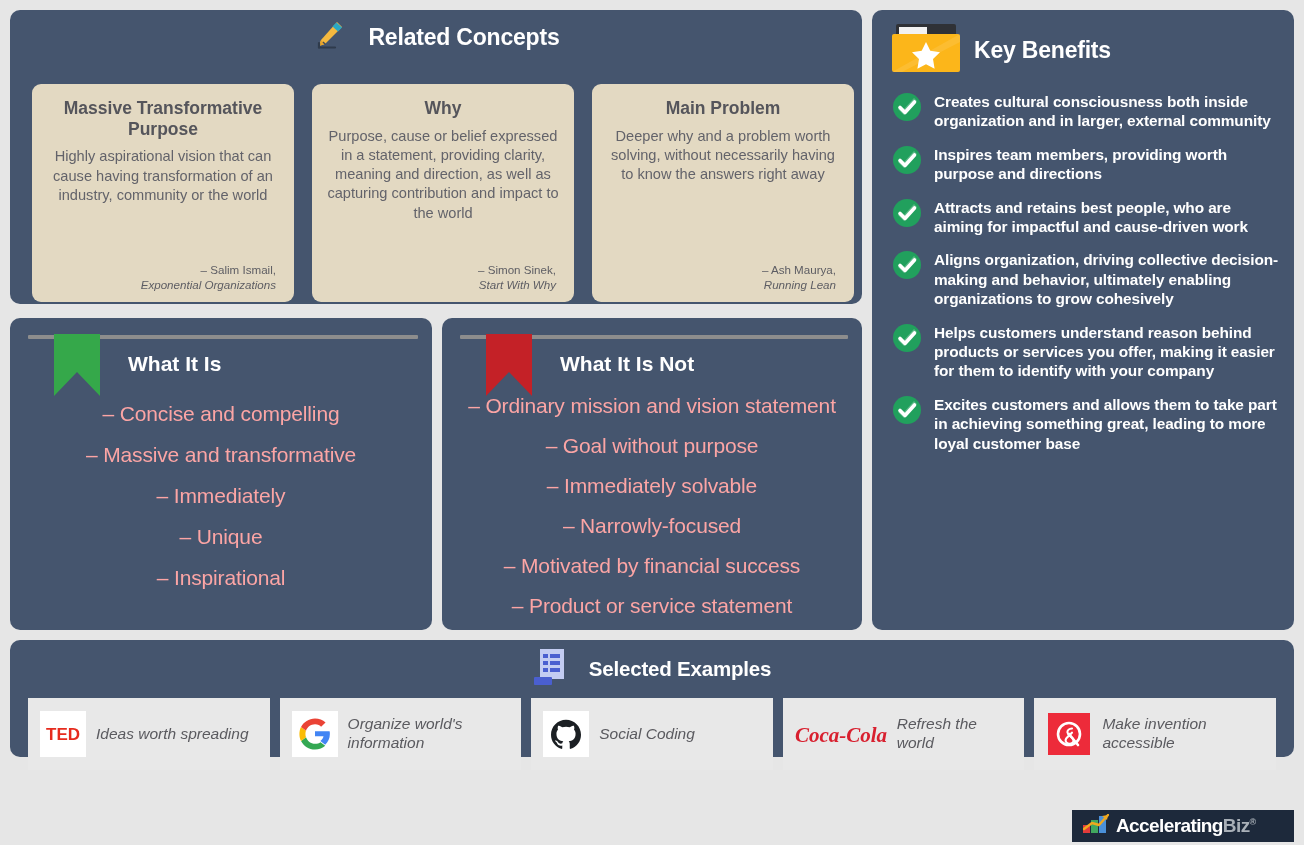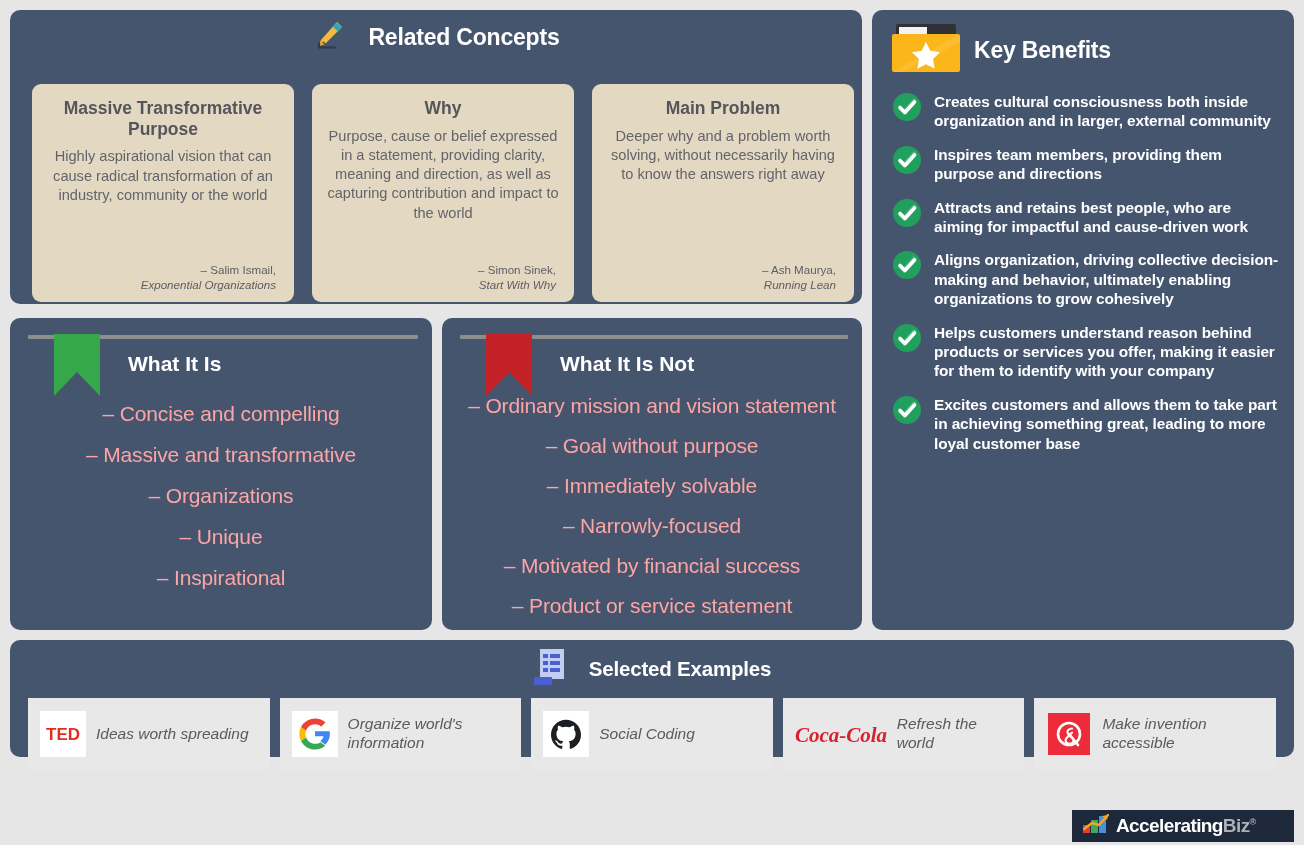--- a/index.html
+++ b/index.html
@@ -152,21 +152,21 @@
           <path d="M7 29.5 L7 25" stroke="#2f3b4c" stroke-width="2.2" stroke-linecap="round"></path>
         </svg>
       </span>
       <span class="title">Related Concepts</span>
     </div>
 
     <div class="concept-row">
 
       <div class="concept-card">
         <div class="c-title">Massive Transformative Purpose</div>
-        <div class="c-desc">Highly aspirational vision that can cause radical transformation of an industry, community or the world</div>
+        <div class="c-desc">Highly aspirational vision that can cause having transformation of an industry, community or the world</div>
         <div class="c-attr">
           <div>– Salim Ismail,</div>
           <div class="src">Exponential Organizations</div>
         </div>
       </div>
 
       <div class="concept-card">
         <div class="c-title">Why</div>
         <div class="c-desc">Purpose, cause or belief expressed in a statement, providing clarity, meaning and direction, as well as capturing contribution and impact to the world</div>
         <div class="c-attr">
@@ -215,21 +215,21 @@
       </div>
 
       <div class="benefit">
         <span>
           <svg width="30" height="30" viewBox="0 0 30 30">
               <circle cx="15" cy="15" r="14" fill="#21a05d"></circle>
               <path d="M6 17 L12 23 L25 9 L22 6 L12 17 L9 14 Z" fill="#ffffff" opacity="0.25"></path>
               <path d="M8 15.5 L13 20.5 L22.5 10" stroke="#ffffff" stroke-width="3.6" fill="none" stroke-linecap="round" stroke-linejoin="round"></path>
             </svg>
         </span>
-        <span class="btext">Inspires team members, providing them purpose and directions</span>
+        <span class="btext">Inspires team members, providing worth purpose and directions</span>
       </div>
 
       <div class="benefit">
         <span>
           <svg width="30" height="30" viewBox="0 0 30 30">
               <circle cx="15" cy="15" r="14" fill="#21a05d"></circle>
               <path d="M6 17 L12 23 L25 9 L22 6 L12 17 L9 14 Z" fill="#ffffff" opacity="0.25"></path>
               <path d="M8 15.5 L13 20.5 L22.5 10" stroke="#ffffff" stroke-width="3.6" fill="none" stroke-linecap="round" stroke-linejoin="round"></path>
             </svg>
         </span>
@@ -278,21 +278,21 @@
       <span class="ribbon">
         <svg width="46" height="62" viewBox="0 0 46 62">
           <path d="M0 0 H46 V62 L23 38 L0 62 Z" fill="#35a84a"></path>
         </svg>
       </span>
       <span class="hdr-title">What It Is</span>
     </div>
     <div class="bullet-list">
       <div class="bl">– Concise and compelling</div>
       <div class="bl">– Massive and transformative</div>
-      <div class="bl">– Organizations</div>
+      <div class="bl">– Immediately</div>
       <div class="bl">– Unique</div>
       <div class="bl">– Inspirational</div>
     </div>
   </div>
 
   <div class="panel" id="panel-isnot">
     <div class="hdr-bar">
       <div class="hdr-line"></div>
       <span class="ribbon">
         <svg width="46" height="62" viewBox="0 0 46 62">

